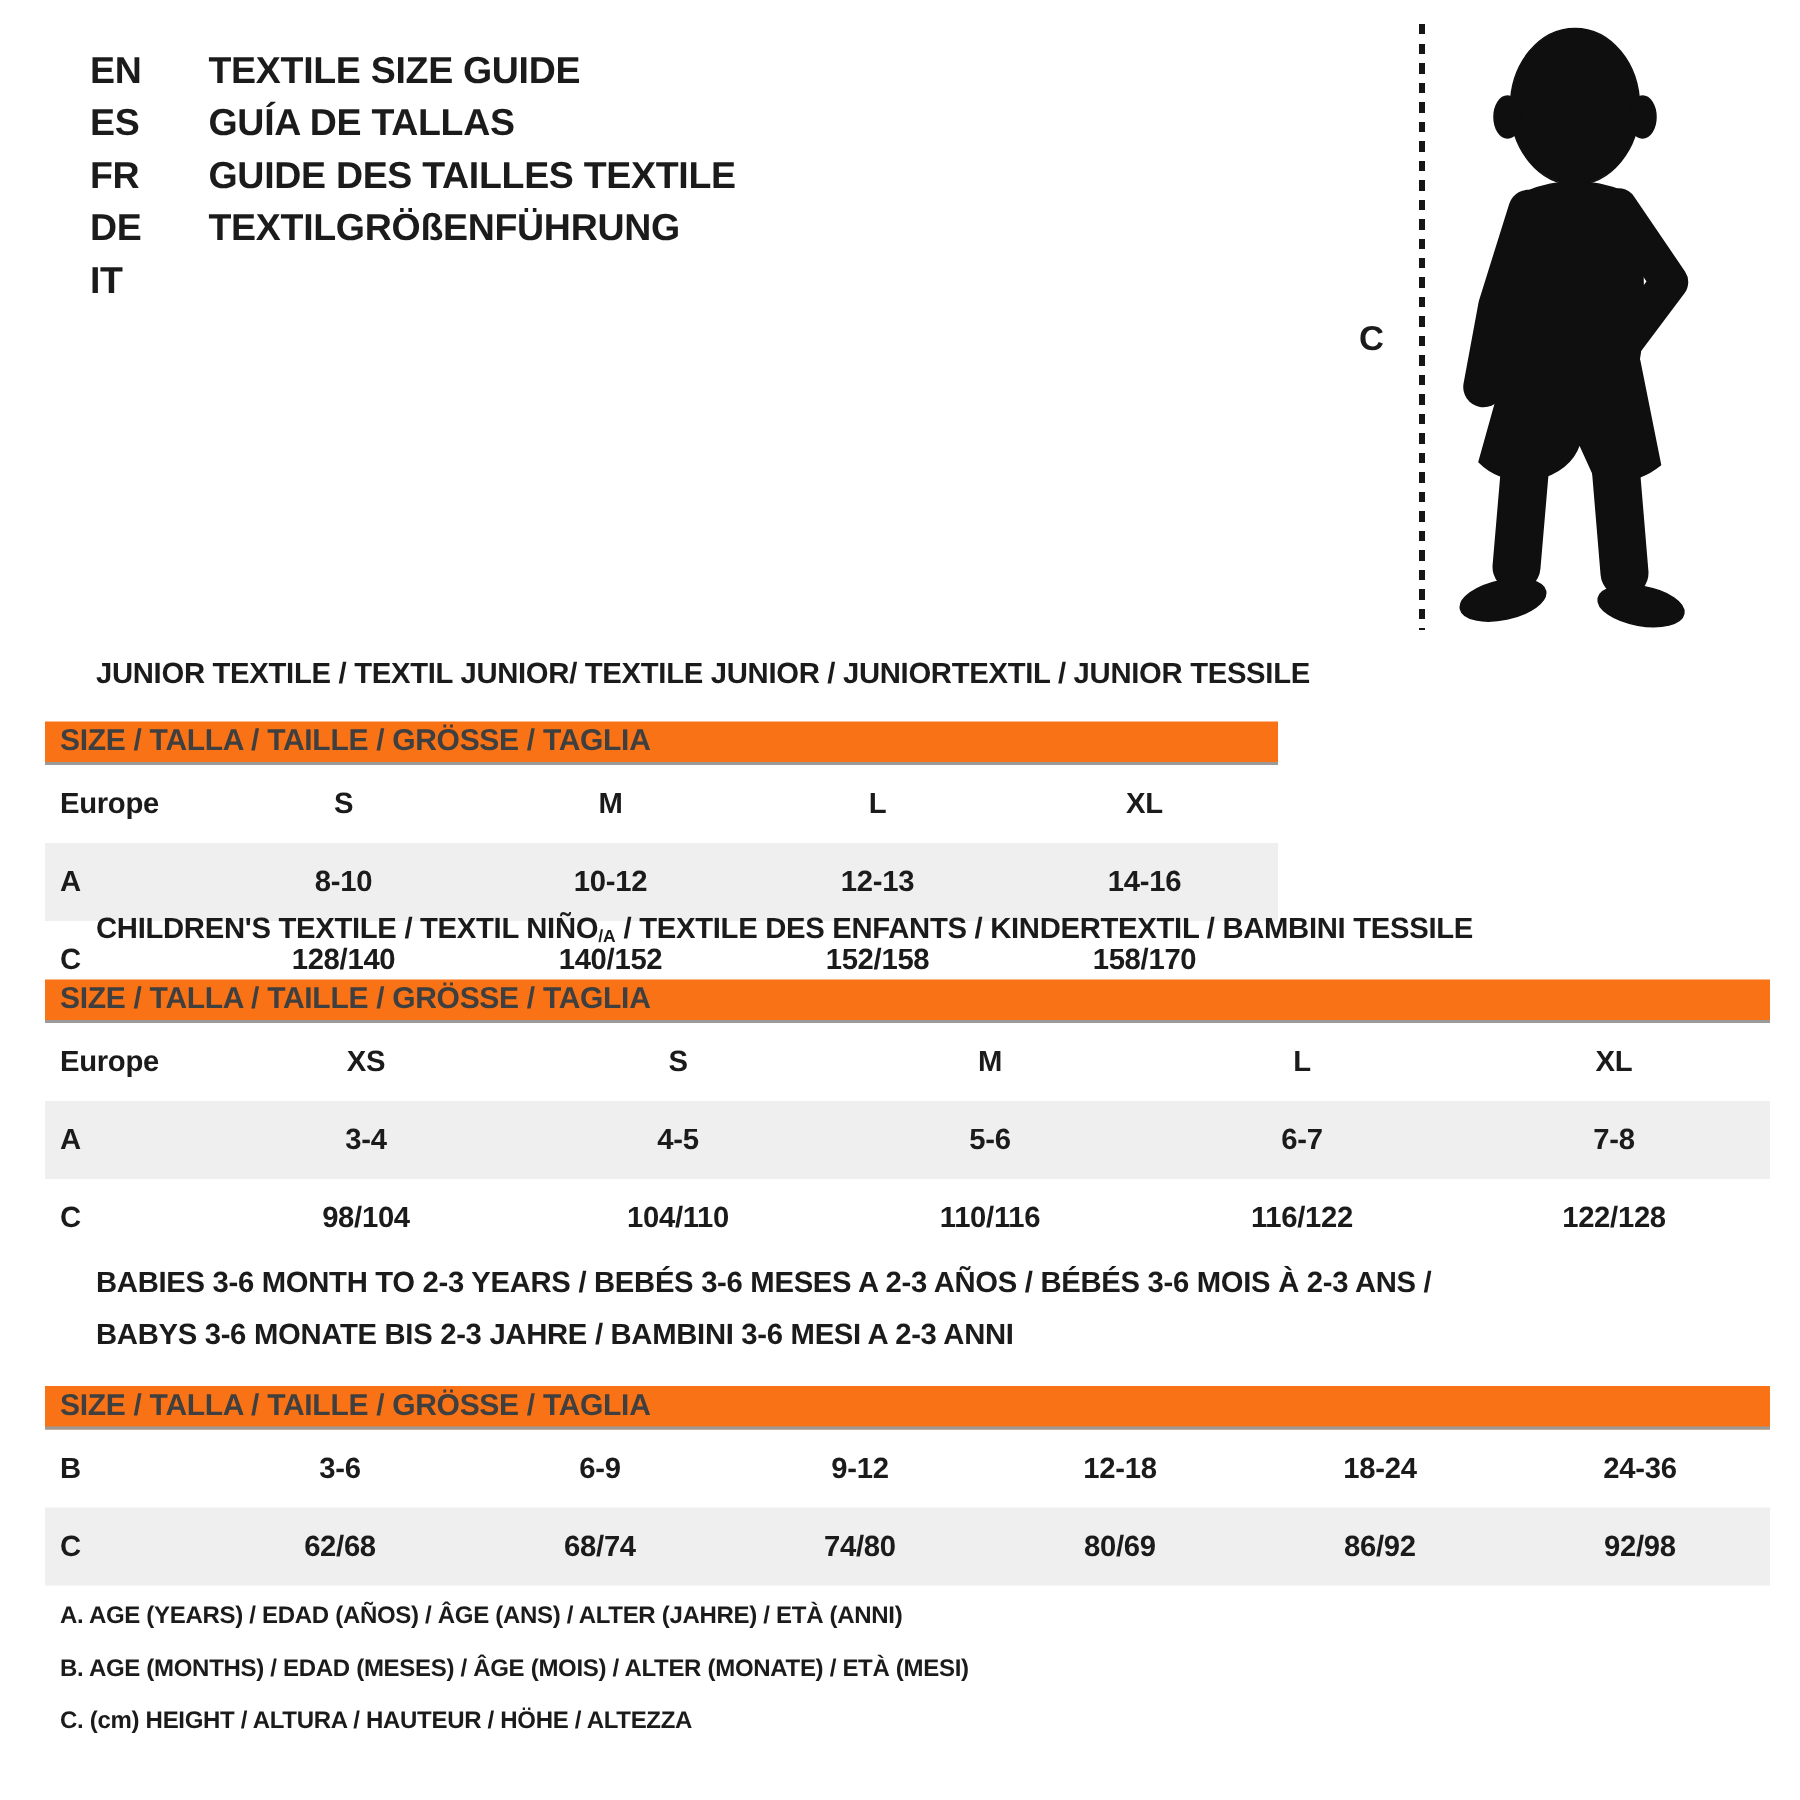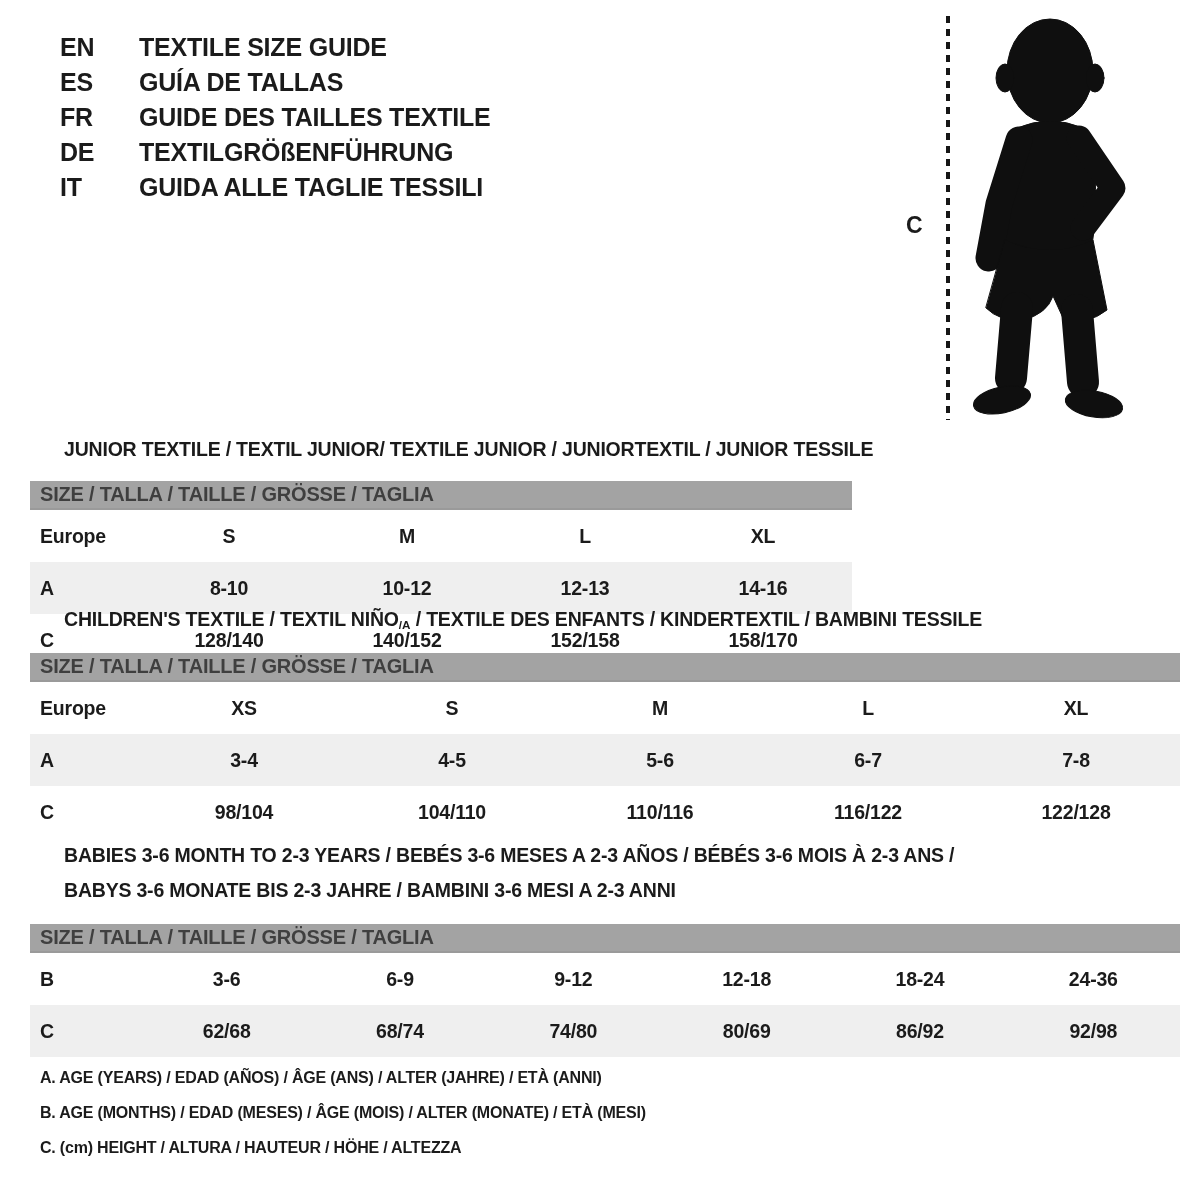--- a/index.html
+++ b/index.html
@@ -28,21 +28,21 @@
   .figure-c { left: 906px; top: 212px; font-size: 23px; }
   .toddler { position: absolute; left: 955px; top: 8px; width: 185px; height: 415px; }
 
   
   .sec { position: absolute; left: 30px; }
   .sec-title { margin-left: 10px; font-size: 19.5px; line-height: 35px; white-space: nowrap; }
   .sec-title .title-line { display: block; margin-left: 24px; }
   .sec-title .sub { font-size: 0.60em; vertical-align: -0.25em; letter-spacing: 0; }
   .size-bar {
     position: absolute; left: 0; height: 29px;
-    background: #a3a3a3; border-bottom: 2px solid #9a9a9a;
+    background: #f97316; border-bottom: 2px solid #9a9a9a;
     line-height: 27px; padding-left: 10px;
     font-size: 20px; color: #3f3f3f; white-space: nowrap;
   }
   .tbl { position: absolute; left: 0; }
   .trow { display: flex; height: 52px; align-items: center; font-size: 19.5px; }
   .trow.shaded { background: #efefef; }
   .cell { flex: 1; text-align: center; }
   .cell.label { flex: 0 0 110px; text-align: left; padding-left: 10px; }
 
   .w-junior { width: 822px; }
@@ -78,21 +78,20 @@
     <div class="lang-row">
       <span class="lang-code">FR</span>
       <span class="lang-title">GUIDE DES TAILLES TEXTILE</span>
     </div>
     <div class="lang-row">
       <span class="lang-code">DE</span>
       <span class="lang-title">TEXTILGRÖßENFÜHRUNG</span>
     </div>
     <div class="lang-row">
       <span class="lang-code">IT</span>
-      <span class="lang-title">GUIDA ALLE TAGLIE TESSILI</span>
     </div>
   </div>
 
 <div class="measure-line abs"></div>
 <div class="figure-c abs">C</div>
 <svg class="toddler" viewBox="0 0 185 415" aria-hidden="true">
   <g fill="#0f0f0f" stroke="#0f0f0f" stroke-linecap="round" stroke-linejoin="round">
     <ellipse cx="95" cy="63" rx="43" ry="52"></ellipse>
     <ellipse cx="50" cy="70" rx="9" ry="14"></ellipse>
     <ellipse cx="140" cy="70" rx="9" ry="14"></ellipse>

